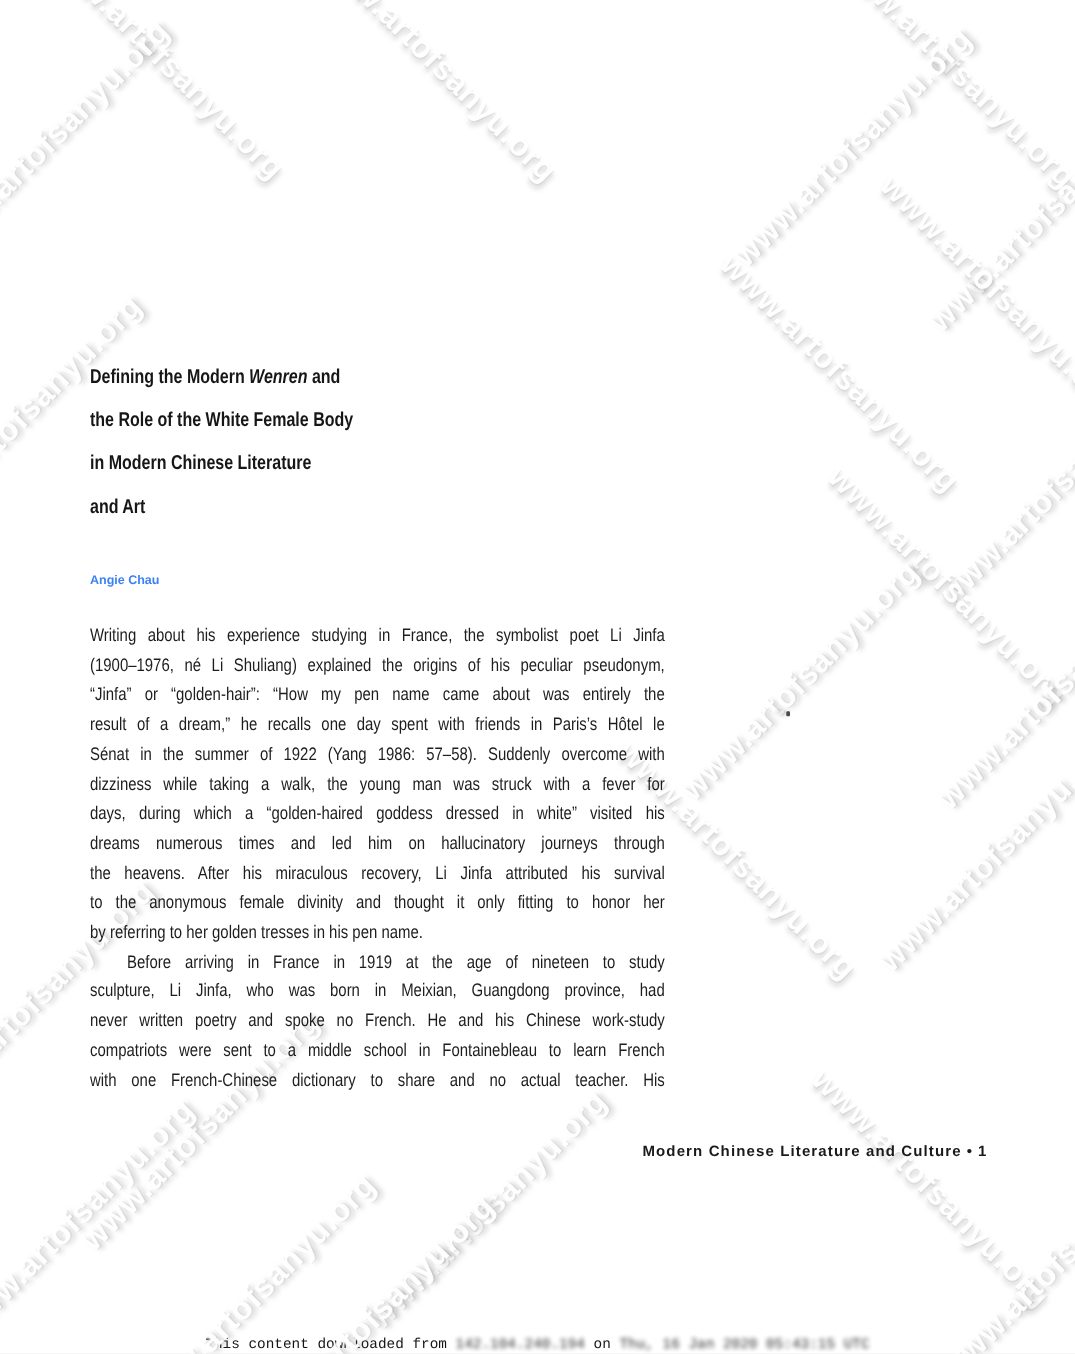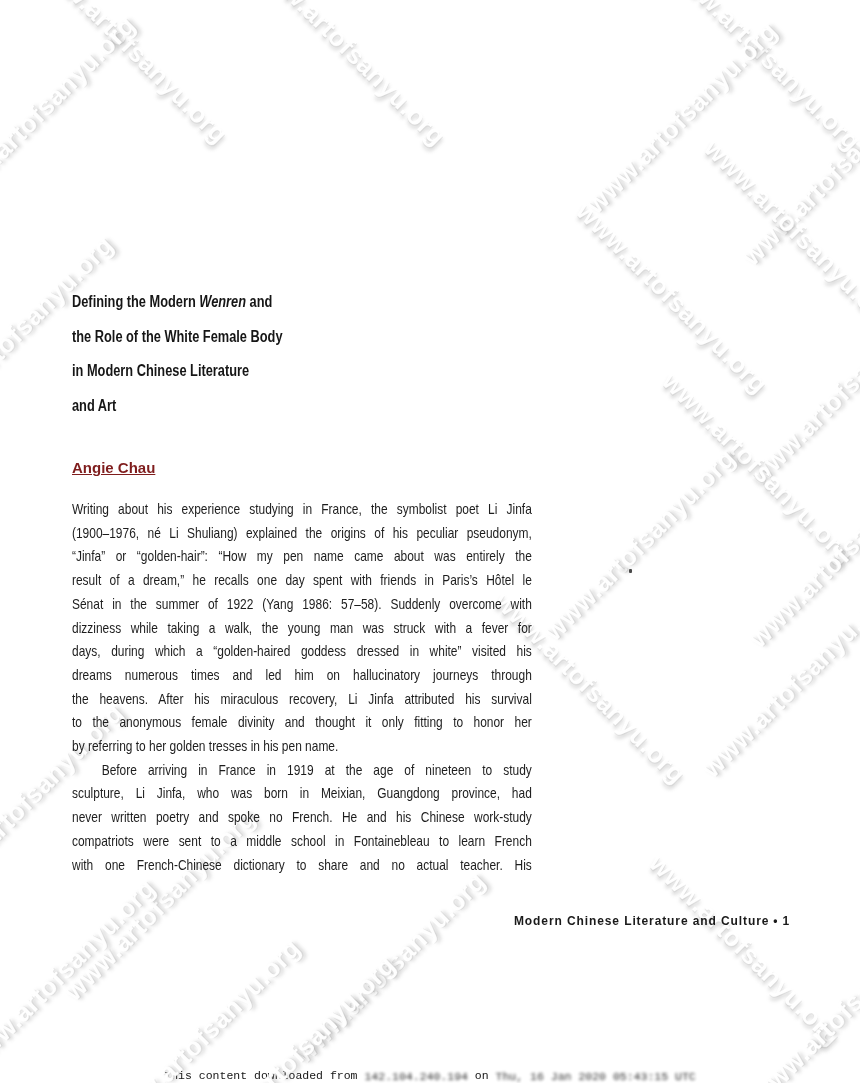--- a/index.html
+++ b/index.html
@@ -52,23 +52,22 @@
     letter-spacing: 0;
   }
   .title-line { white-space: nowrap; }
   .title-italic { font-style: italic; }
 
   .author {
     position: absolute;
     left: 72px;
     top: 439px;
     font-weight: 700;
-    font-size: 15px;
-    color: #7f1d1d;
-    text-decoration: underline;
+    font-size: 10px;
+    color: #3b82f6;
   }
 
   .article-body {
     position: absolute;
     left: 72px;
     top: 478px;
     width: 558px;
     transform: scaleX(0.824);
     transform-origin: left top;
     font-size: 14.5px;

